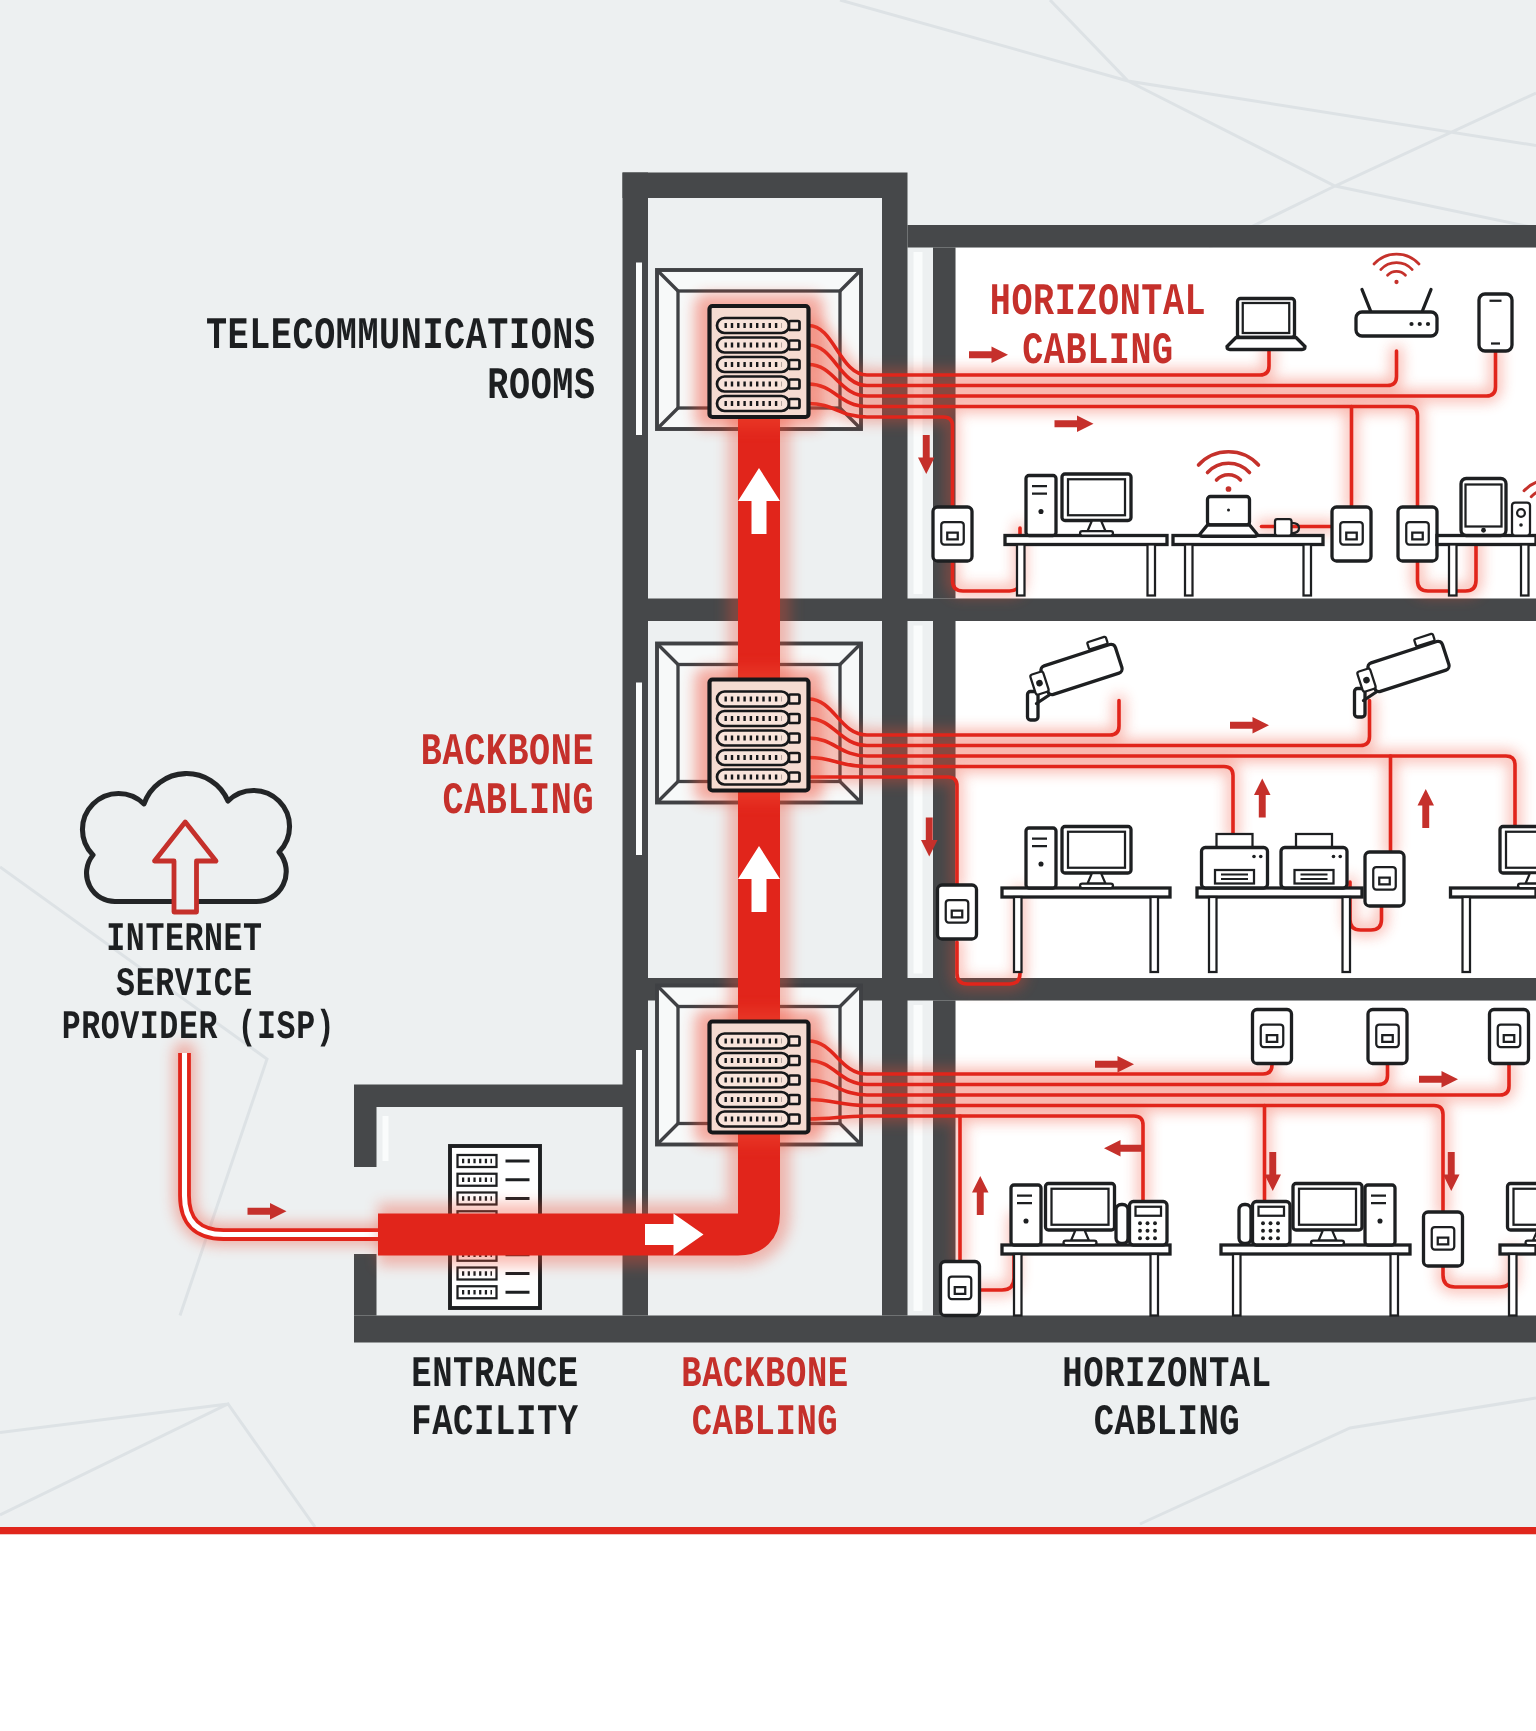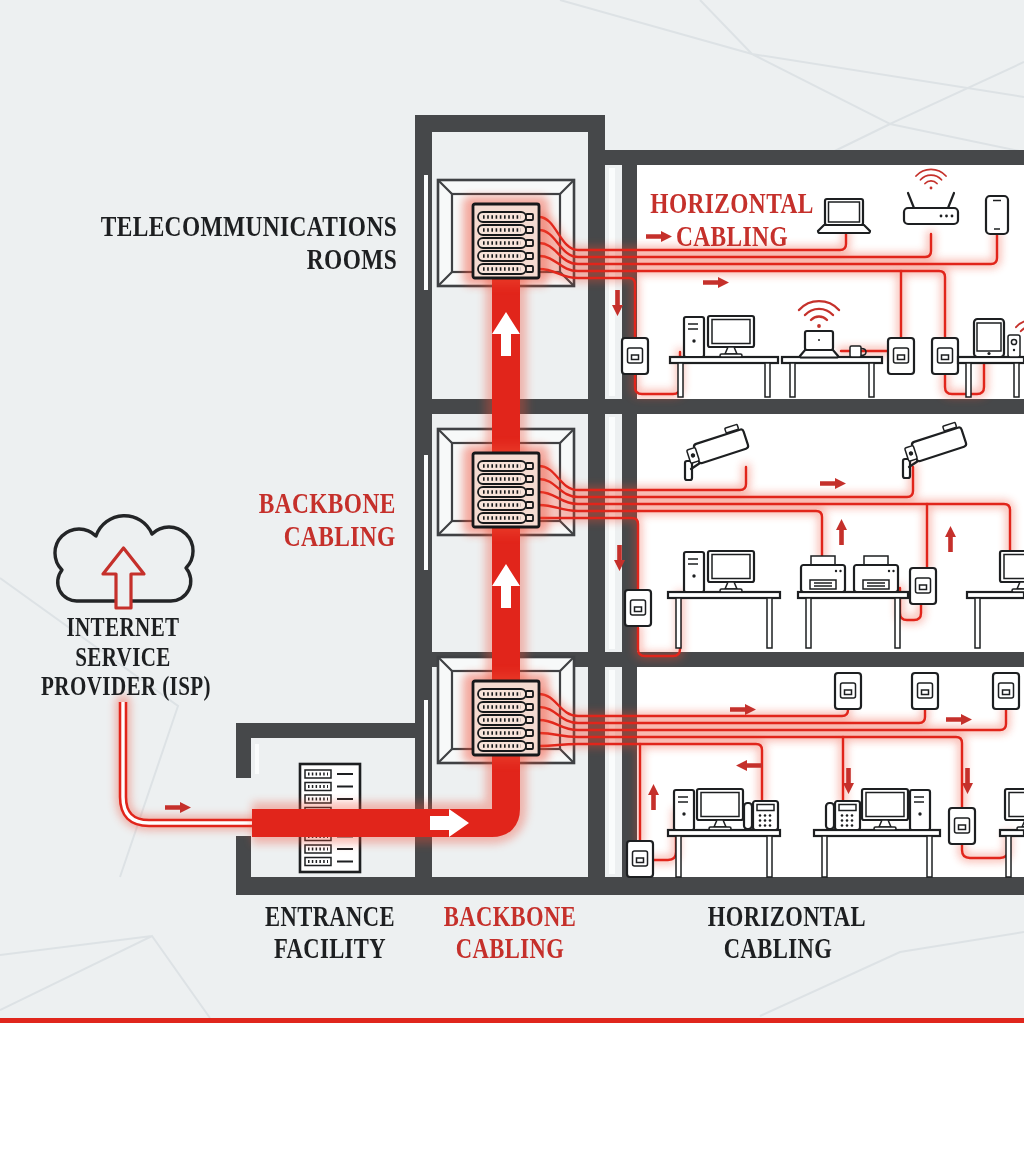--- a/index.html
+++ b/index.html
@@ -1,17 +1,17 @@
 <!DOCTYPE html>
 <html><head>
 <meta charset="utf-8">
 <style>
   html,body{margin:0;padding:0;background:#ffffff;}
   .stage{position:relative;width:1024px;height:1154px;overflow:hidden;
-         font-family:Liberation Serif, serif;background:#edf0f1;}
+         font-family:Liberation Mono, monospace;background:#edf0f1;}
   .stage svg{position:absolute;left:0;top:0;}
 
   
   .wallD{fill:#46484a;}
   .intW{fill:#ffffff;}
   .slit{fill:#fafcfc;}
   .bgline{stroke:#dde2e5;stroke-width:2;fill:none;}
   .dv{fill:#ffffff;stroke:#1d1f21;stroke-width:2.2;}
   .dv1{fill:#ffffff;stroke:#1d1f21;stroke-width:1.5;}
   .dvthin{fill:none;stroke:#1d1f21;stroke-width:1.5;}

